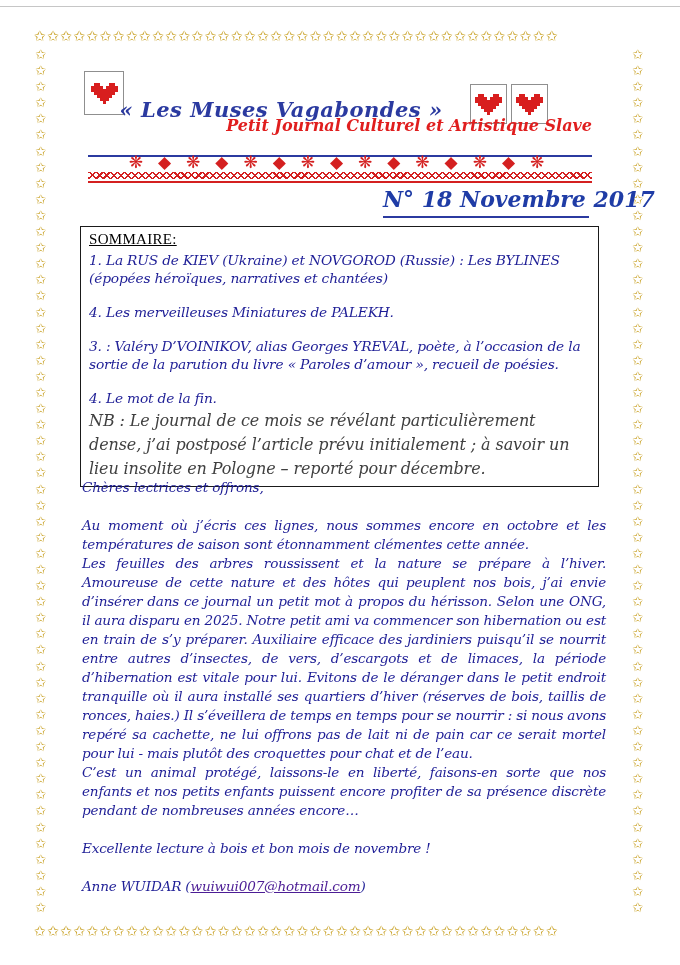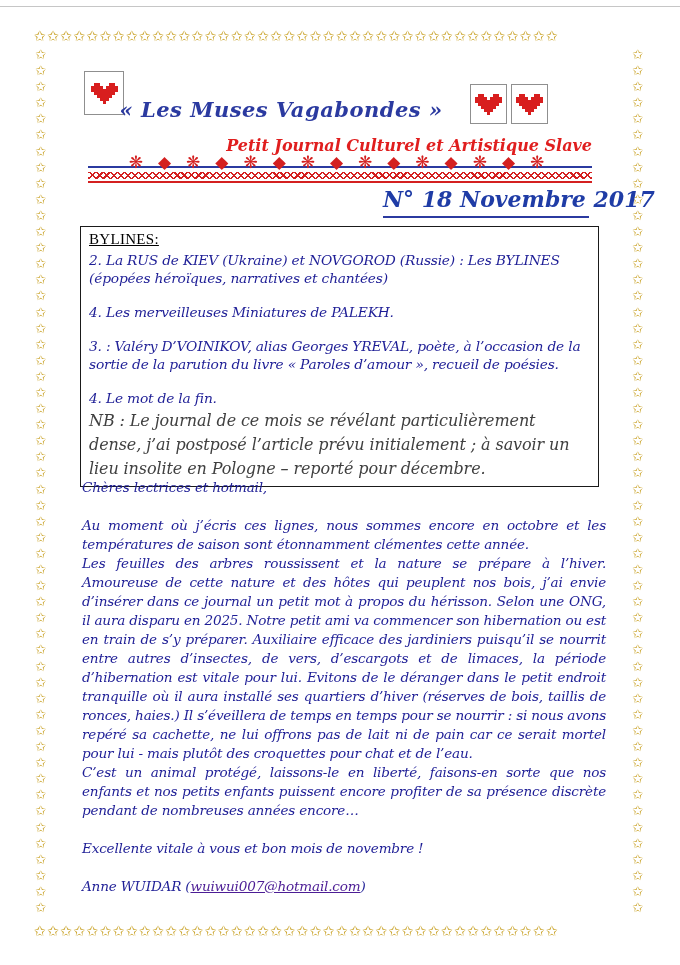--- a/index.html
+++ b/index.html
@@ -33,23 +33,23 @@
   #heart-left { left:84px;  top:71px; width:38px; height:42px; }
   #heart-r1   { left:470px; top:84px; width:35px; height:38px; }
   #heart-r2   { left:511px; top:84px; width:35px; height:38px; }
   .heart-svg { width:27px; height:21px; }
 
   .page-title {
     position:absolute; left:96px; top:97px; width:370px; text-align:center;
     color:#2b3aa0; font-style:italic; font-weight:bold; font-size:21px; letter-spacing:.5px;
   }
   .page-subtitle {
-    position:absolute; left:88px; top:136px; width:504px; text-align:right;
+    position:absolute; left:88px; top:116px; width:504px; text-align:right;
     color:#e01e1e; font-style:italic; font-weight:bold; font-size:16px;
-    border-bottom:2px solid #2b3aa0; padding-bottom:11px;
+    border-bottom:2px solid #2b3aa0; padding-bottom:20px;
   }
   .ornament-band { position:absolute; left:88px; top:153px; width:504px; }
   .ornament-row {
     text-align:center; color:#d42020; font-family:"DejaVu Sans", sans-serif;
     font-size:17px; line-height:18px; letter-spacing:15px; text-indent:8px;
     white-space:nowrap; overflow:hidden;
   }
   .ornament-zigzag {
     height:7px; margin-top:1px;
     background:
@@ -172,29 +172,29 @@
 
   <div class="ornament-band">
     <div class="ornament-row">❋◆❋◆❋◆❋◆❋◆❋◆❋◆❋</div>
     <div class="ornament-zigzag"></div>
     <div class="ornament-rule"></div>
   </div>
 
   <div class="issue-number">N° 18 Novembre 2017</div>
 
   <div class="sommaire">
-    <div class="sommaire-heading">BYLINES:</div>
-    <div class="sommaire-item first">2. La RUS de KIEV (Ukraine) et NOVGOROD (Russie) : Les BYLINES (épopées héroïques, narratives et chantées)</div>
+    <div class="sommaire-heading">SOMMAIRE:</div>
+    <div class="sommaire-item first">1. La RUS de KIEV (Ukraine) et NOVGOROD (Russie) : Les BYLINES (épopées héroïques, narratives et chantées)</div>
     <div class="sommaire-item">4. Les merveilleuses Miniatures de PALEKH.</div>
     <div class="sommaire-item">3. : Valéry D’VOINIKOV, alias Georges YREVAL, poète, à l’occasion de la sortie de la parution du livre « Paroles d’amour », recueil de poésies.</div>
     <div class="sommaire-item">4. Le mot de la fin.</div>
     <div class="sommaire-nb">NB : Le journal de ce mois se révélant particulièrement dense, j’ai postposé l’article prévu initialement ; à savoir un lieu insolite en Pologne – reporté pour décembre.</div>
   </div>
 
   <div class="letter">
-    <p class="salutation">Chères lectrices et hotmail,</p>
+    <p class="salutation">Chères lectrices et offrons,</p>
     <p class="para">Au moment où j’écris ces lignes, nous sommes encore en octobre et les températures de saison sont étonnamment clémentes cette année.</p>
     <p class="para">Les feuilles des arbres roussissent et la nature se prépare à l’hiver. Amoureuse de cette nature et des hôtes qui peuplent nos bois, j’ai envie d’insérer dans ce journal un petit mot à propos du hérisson. Selon une ONG, il aura disparu en 2025. Notre petit ami va commencer son hibernation ou est en train de s’y préparer. Auxiliaire efficace des jardiniers puisqu’il se nourrit entre autres d’insectes, de vers, d’escargots et de limaces, la période d’hibernation est vitale pour lui. Evitons de le déranger dans le petit endroit tranquille où il aura installé ses quartiers d’hiver (réserves de bois, taillis de ronces, haies.) Il s’éveillera de temps en temps pour se nourrir : si nous avons repéré sa cachette, ne lui offrons pas de lait ni de pain car ce serait mortel pour lui - mais plutôt des croquettes pour chat et de l’eau.</p>
     <p class="para">C’est un animal protégé, laissons-le en liberté, faisons-en sorte que nos enfants et nos petits enfants puissent encore profiter de sa présence discrète pendant de nombreuses années encore…</p>
-    <p class="closing">Excellente vitale à vous et bon mois de novembre !</p>
+    <p class="closing">Excellente lecture à bois et bon mois de novembre !</p>
     <p class="signature"><span>Anne WUIDAR (</span><a class="email-link">wuiwui007@hotmail.com</a><span>)</span></p>
   </div>
 </div>
 
 </body></html>

